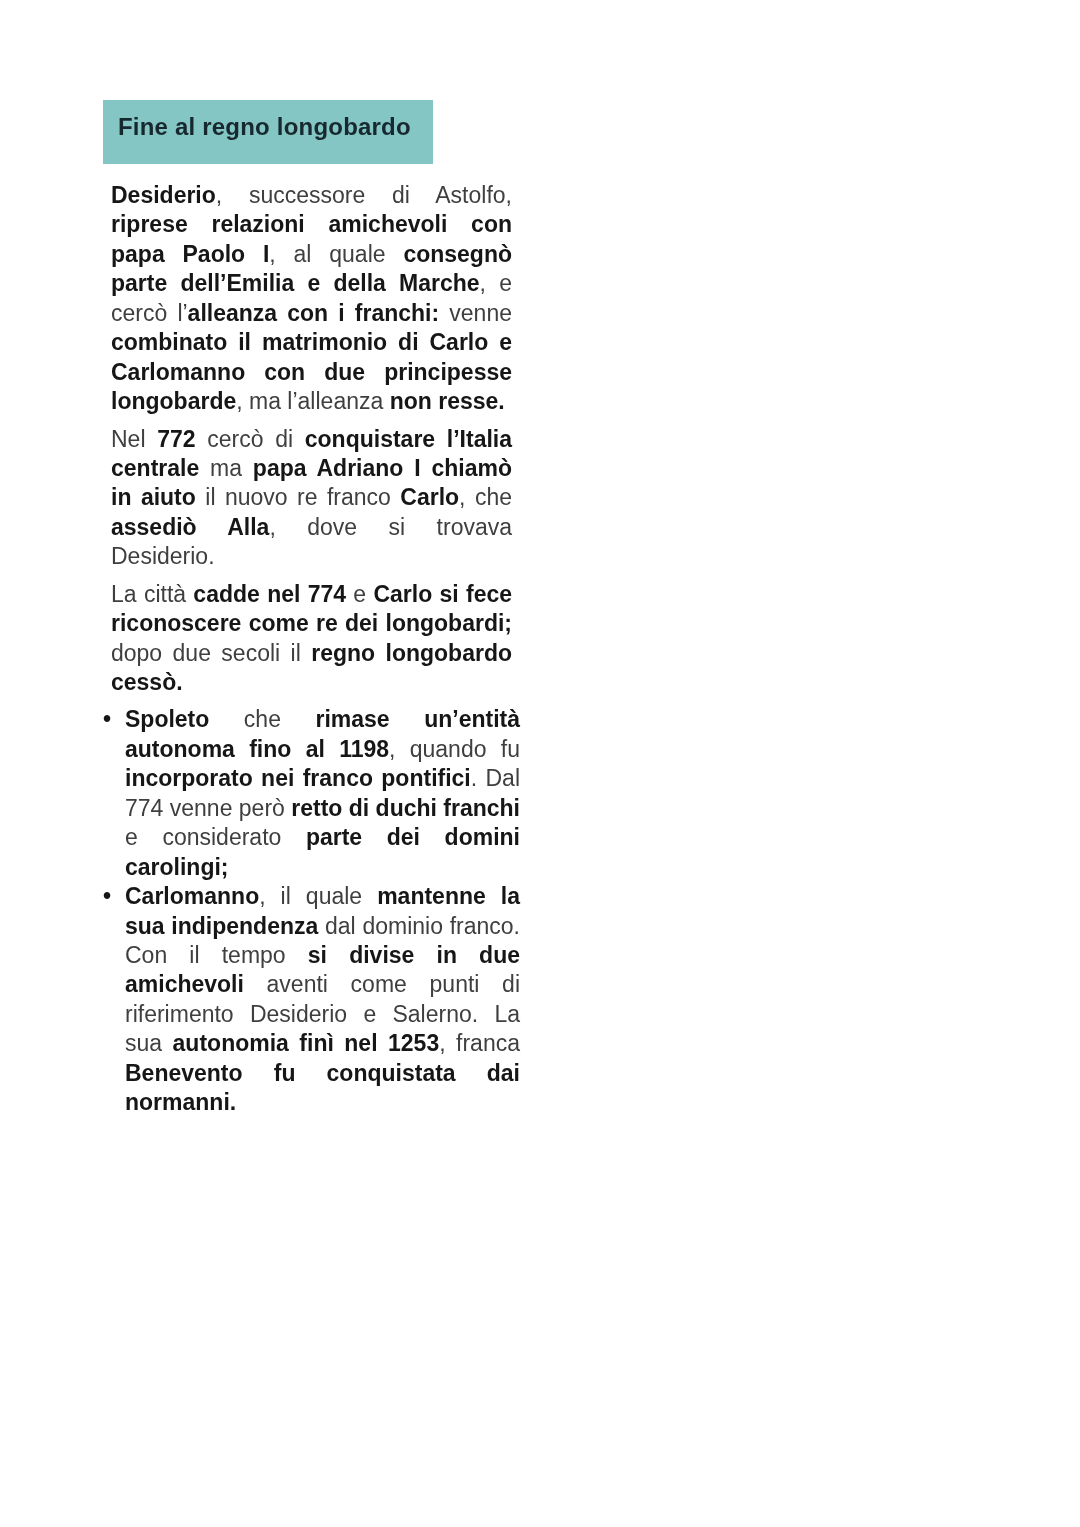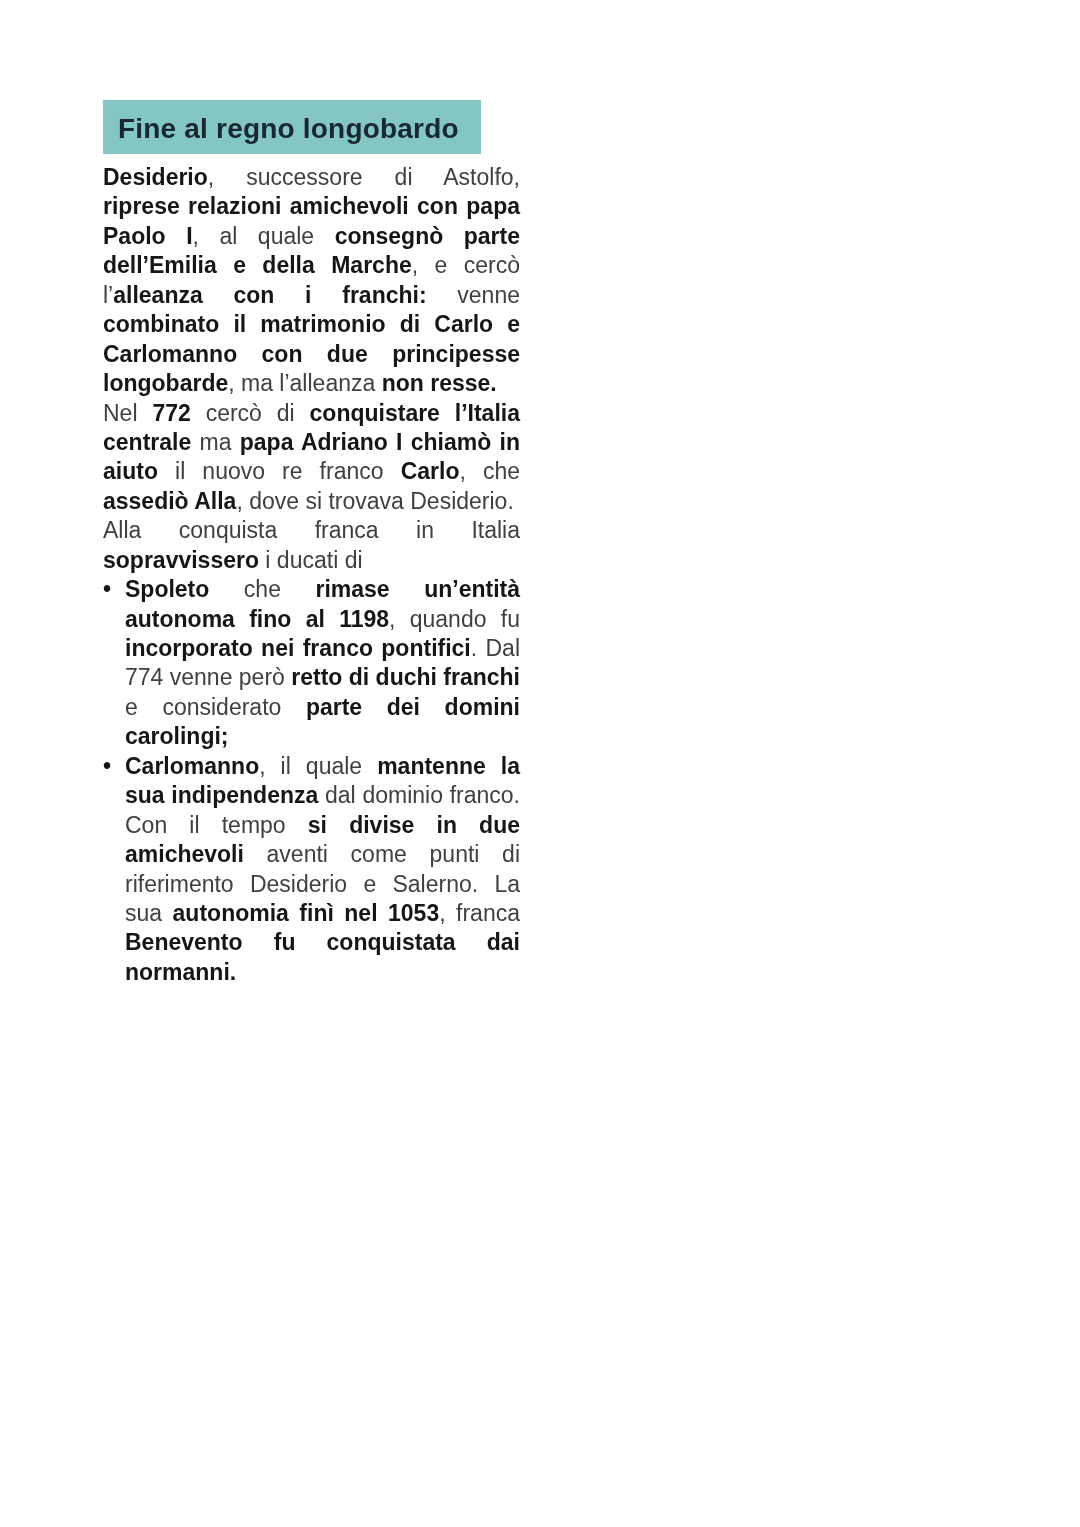--- a/index.html
+++ b/index.html
@@ -24,33 +24,33 @@
   .content {
     position: absolute;
     left: 103px;
     top: 100px;
     width: 417px;
   }
   .heading {
     display: inline-block;
     background: var(--heading-bg);
     color: var(--heading-text);
-    font-size: 28px;
+    font-size: 24px;
     font-weight: 700;
     letter-spacing: 0.2px;
-    padding: 13px 22px 9px 15px;
+    padding: 13px 22px 23px 15px;
     margin-bottom: 9px;
   }
   .blocks {
     font-size: 23px;
     line-height: 1.28;
     color: var(--body-regular);
     text-align: justify;
   }
-  .para { margin: 0; }
+  .para { margin: 8px; }
   .bullet {
     position: relative;
     padding-left: 22px;
   }
   .bullet .marker {
     position: absolute;
     left: 0;
     top: 0;
     color: var(--body-bold);
     font-weight: 700;
@@ -62,18 +62,18 @@
 </style>
 </head>
 <body>
 
 <div class="page">
   <div class="content">
     <div class="heading">Fine al regno longobardo</div>
     <div class="blocks">
         <div class="para"><b>Desiderio</b><span>, successore di Astolfo, </span><b>riprese relazioni amichevoli con papa Paolo I</b><span>, al quale </span><b>consegnò parte dell’Emilia e della Marche</b><span>, e cercò l’</span><b>alleanza con i franchi:</b><span> venne </span><b>combinato il matrimonio di Carlo e Carlomanno con due principesse longobarde</b><span>, ma l’alleanza </span><b>non resse.</b></div>
         <div class="para"><span>Nel </span><b>772</b><span> cercò di </span><b>conquistare l’Italia centrale</b><span> ma </span><b>papa Adriano I chiamò in aiuto</b><span> il nuovo re franco </span><b>Carlo</b><span>, che </span><b>assediò Alla</b><span>, dove si trovava Desiderio.</span></div>
-        <div class="para"><span>Alla conquista franca in Italia </span><b>sopravvissero</b><span> i ducati di</span></div>
+        <div class="para"><span>La città </span><b>cadde nel 774</b><span> e </span><b>Carlo si fece riconoscere come re dei longobardi;</b><span> dopo due secoli il </span><b>regno longobardo cessò.</b></div>
         <div class="bullet"><span class="marker">•</span><b>Spoleto</b><span> che </span><b>rimase un’entità autonoma fino al 1198</b><span>, quando fu </span><b>incorporato nei franco pontifici</b><span>. Dal 774 venne però </span><b>retto di duchi franchi</b><span> e considerato </span><b>parte dei domini carolingi;</b></div>
-        <div class="bullet"><span class="marker">•</span><b>Carlomanno</b><span>, il quale </span><b>mantenne la sua indipendenza</b><span> dal dominio franco. Con il tempo </span><b>si divise in due amichevoli</b><span> aventi come punti di riferimento Desiderio e Salerno. La sua </span><b>autonomia finì nel 1053</b><span>, franca </span><b>Benevento fu conquistata dai normanni.</b></div>
+        <div class="bullet"><span class="marker">•</span><b>Carlomanno</b><span>, il quale </span><b>mantenne la sua indipendenza</b><span> dal dominio franco. Con il tempo </span><b>si divise in due amichevoli</b><span> aventi come punti di riferimento Desiderio e Salerno. La sua </span><b>autonomia finì nel 1253</b><span>, franca </span><b>Benevento fu conquistata dai normanni.</b></div>
       </div>
   </div>
 </div>
 
 </body></html>

